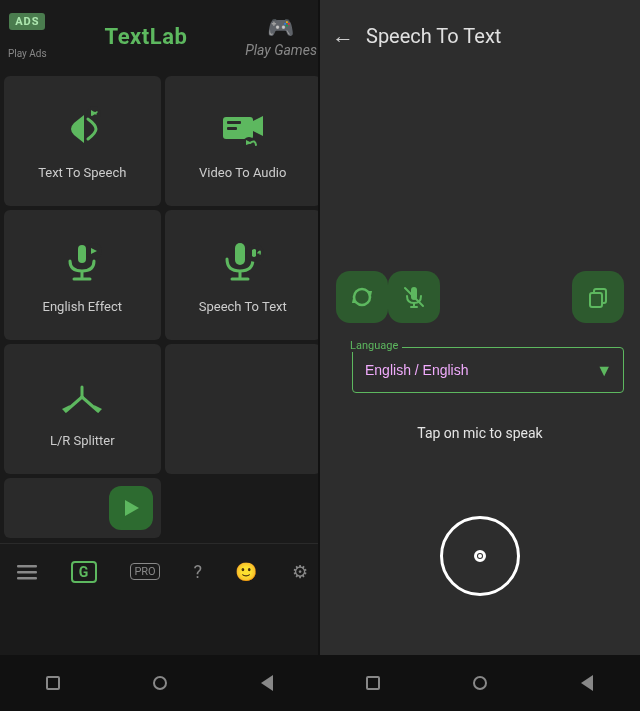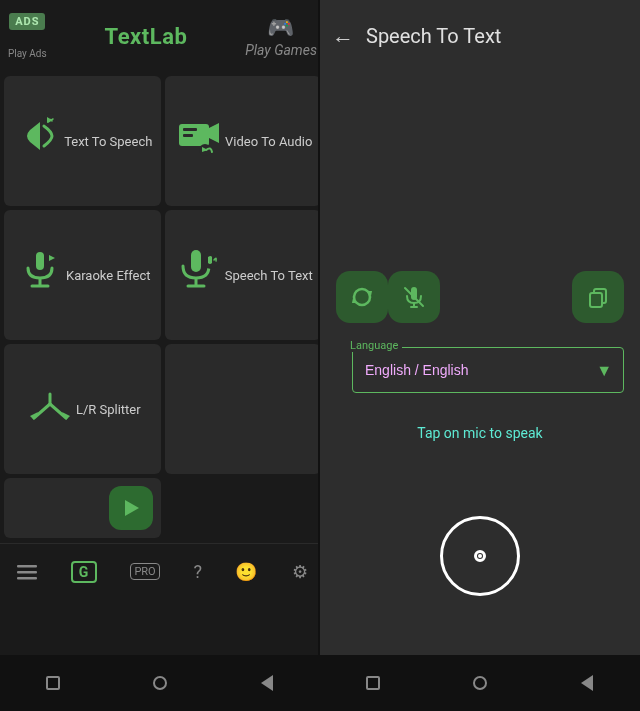--- a/index.html
+++ b/index.html
@@ -89,20 +89,21 @@
       grid-template-rows: repeat(3, 130px) 60px;
       gap: 4px;
       padding: 4px;
       flex: 1;
     }
 
     .grid-item {
       background: #2a2a2a;
       border-radius: 6px;
       display: flex;
+      flex-direction: column;
       align-items: center;
       justify-content: center;
       cursor: pointer;
       position: relative;
     }
 
     .grid-item-icon {
       font-size: 42px;
       color: #5db85f;
       margin-bottom: 10px;
@@ -255,21 +256,21 @@
       position: absolute;
       right: 12px;
       top: 50%;
       transform: translateY(-50%);
       color: #5db85f;
       pointer-events: none;
       font-size: 16px;
     }
 
     .tap-hint {
-      color: #5eead4;
+      color: #e5e5e5;
       font-size: 14px;
       text-align: center;
       margin: 16px 0;
     }
 
     .mic-area {
       display: flex;
       align-items: center;
       justify-content: center;
       padding: 16px;
@@ -414,21 +415,21 @@
       <div class="grid-item-icon">
         <svg width="52" height="52" viewBox="0 0 52 52" fill="none">
           <rect x="22" y="8" width="8" height="18" rx="4" fill="#5db85f"></rect>
           <path d="M14 24 Q14 34 26 34 Q38 34 38 24" stroke="#5db85f" stroke-width="3" fill="none" stroke-linecap="round"></path>
           <line x1="26" y1="34" x2="26" y2="42" stroke="#5db85f" stroke-width="3"></line>
           <line x1="18" y1="42" x2="34" y2="42" stroke="#5db85f" stroke-width="3" stroke-linecap="round"></line>
           <circle cx="38" cy="14" r="8" fill="#2a2a2a"></circle>
           <path d="M35 17 L35 11 L41 14 Z" fill="#5db85f"></path>
         </svg>
       </div>
-      <div class="grid-item-label">Karaoke Effect</div>
+      <div class="grid-item-label">English Effect</div>
     </div>
 
     <div class="grid-item">
       <div class="grid-item-icon">
         <svg width="52" height="52" viewBox="0 0 52 52" fill="none">
           <rect x="18" y="6" width="10" height="22" rx="5" fill="#5db85f"></rect>
           <path d="M10 22 Q10 34 23 34 Q36 34 36 22" stroke="#5db85f" stroke-width="3" fill="none" stroke-linecap="round"></path>
           <line x1="23" y1="34" x2="23" y2="42" stroke="#5db85f" stroke-width="3"></line>
           <line x1="15" y1="42" x2="31" y2="42" stroke="#5db85f" stroke-width="3" stroke-linecap="round"></line>
           <circle cx="38" cy="16" r="9" fill="#2a2a2a"></circle>

